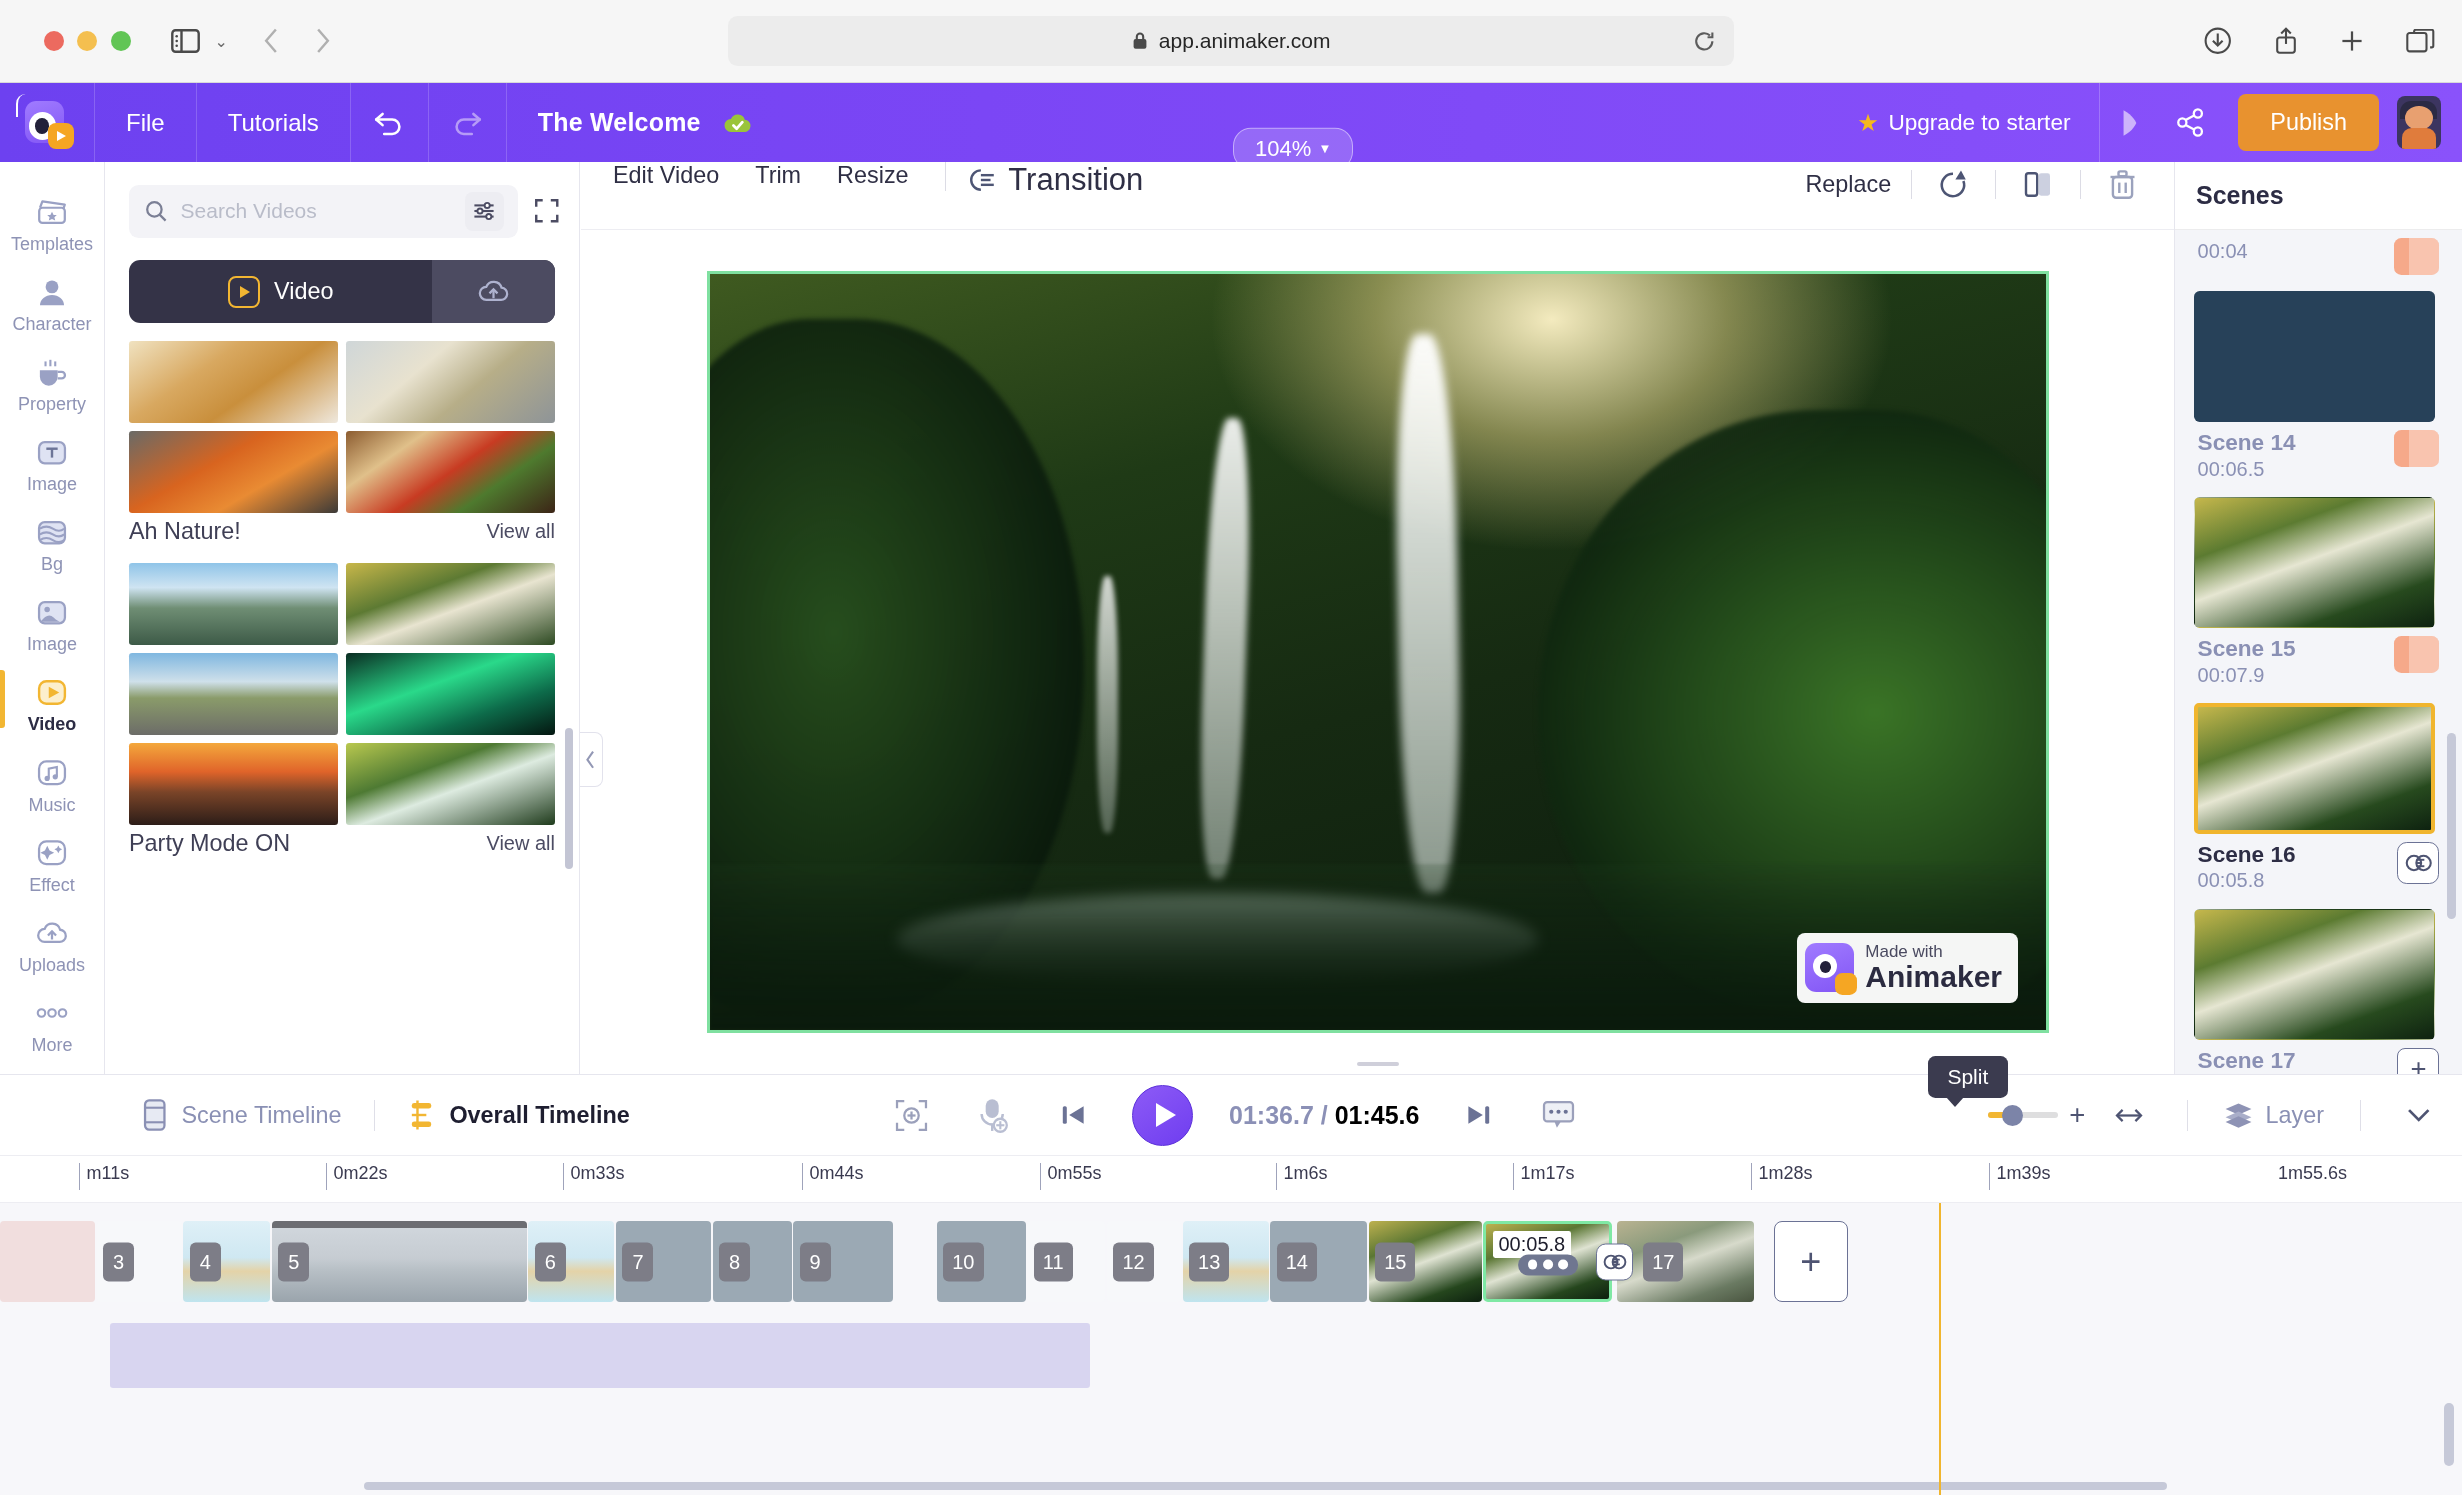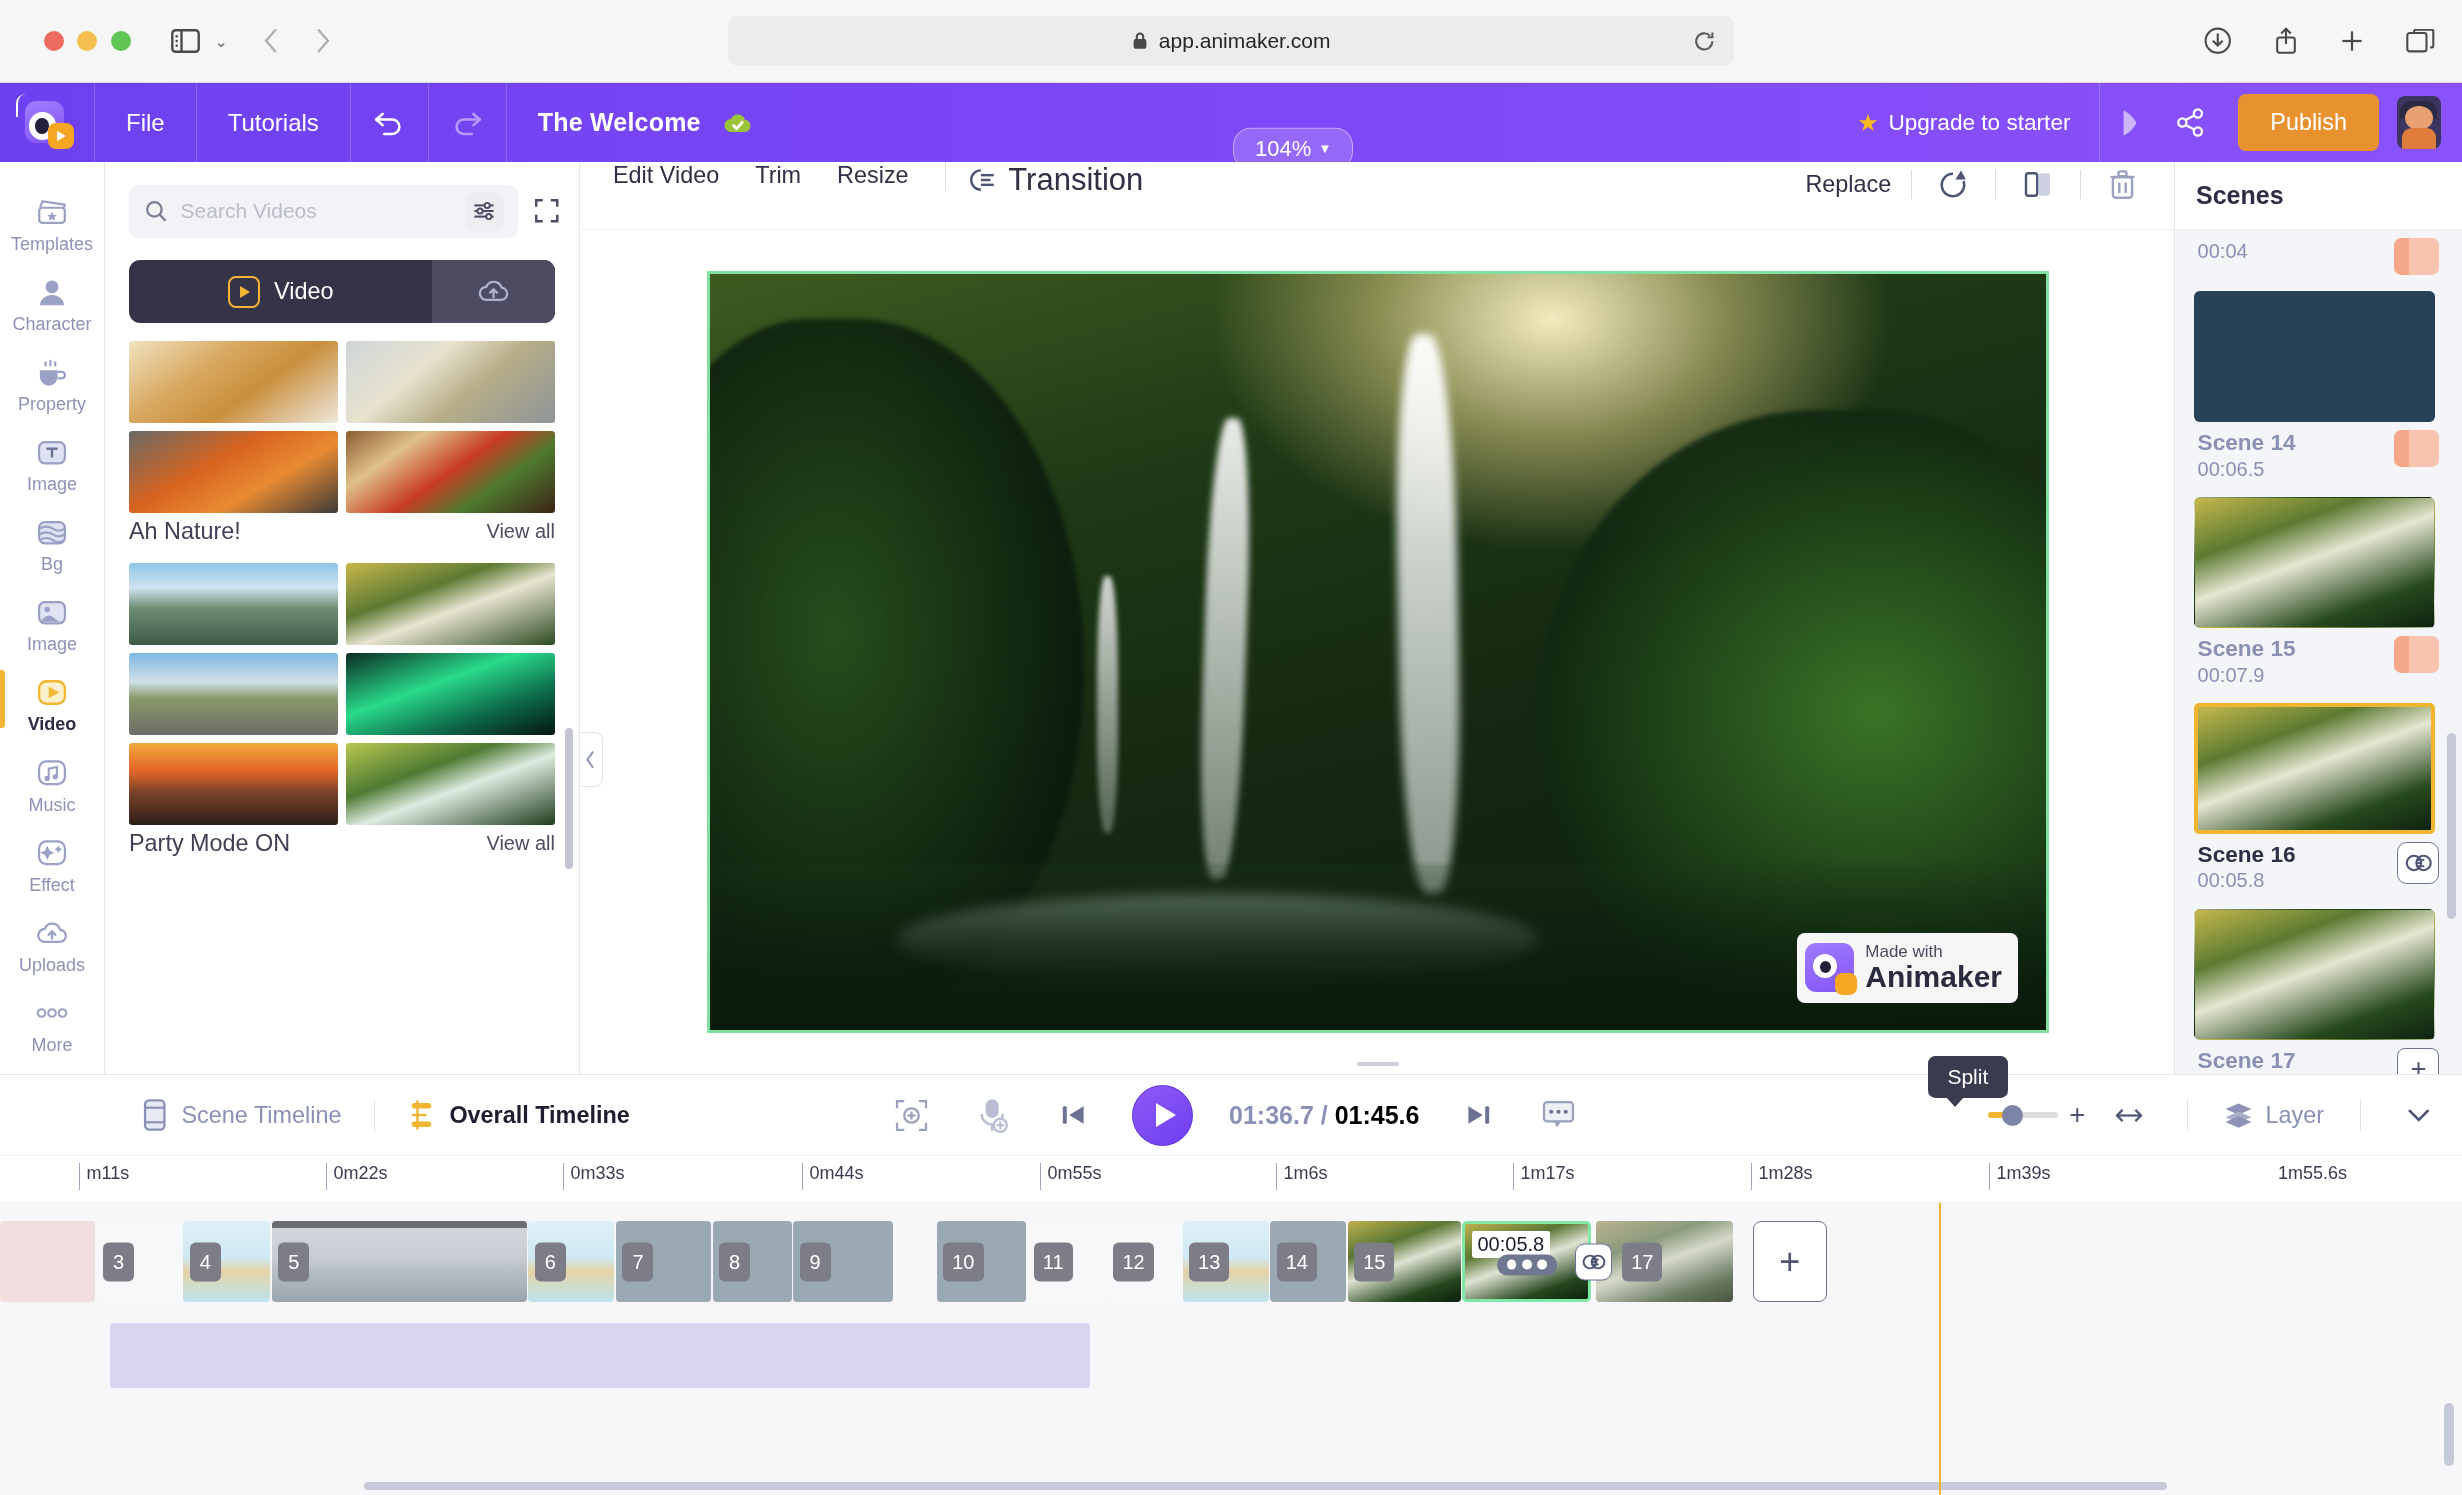--- a/index.html
+++ b/index.html
@@ -959,21 +959,21 @@
         </div>
         <div class="clip c-white" style="width:78px;">
           <span class="clip-num">11</span>
         </div>
         <div class="clip c-white" style="width:74px;">
           <span class="clip-num">12</span>
         </div>
         <div class="clip c-island" style="width:86px;">
           <span class="clip-num">13</span>
         </div>
-        <div class="clip c-gray" style="width:76px;">
+        <div class="clip c-gray" style="width:97px;">
           <span class="clip-num">14</span>
         </div>
         <div class="clip c-waterfall" style="width:113px;">
           <span class="clip-num">15</span>
         </div>
         <div class="clip c-waterfall sel" style="width:129px; margin-right:4.9px;">
           <span class="clip-dur">00:05.8</span>
           <span class="clip-dots">
               <i></i>
               <i></i>

